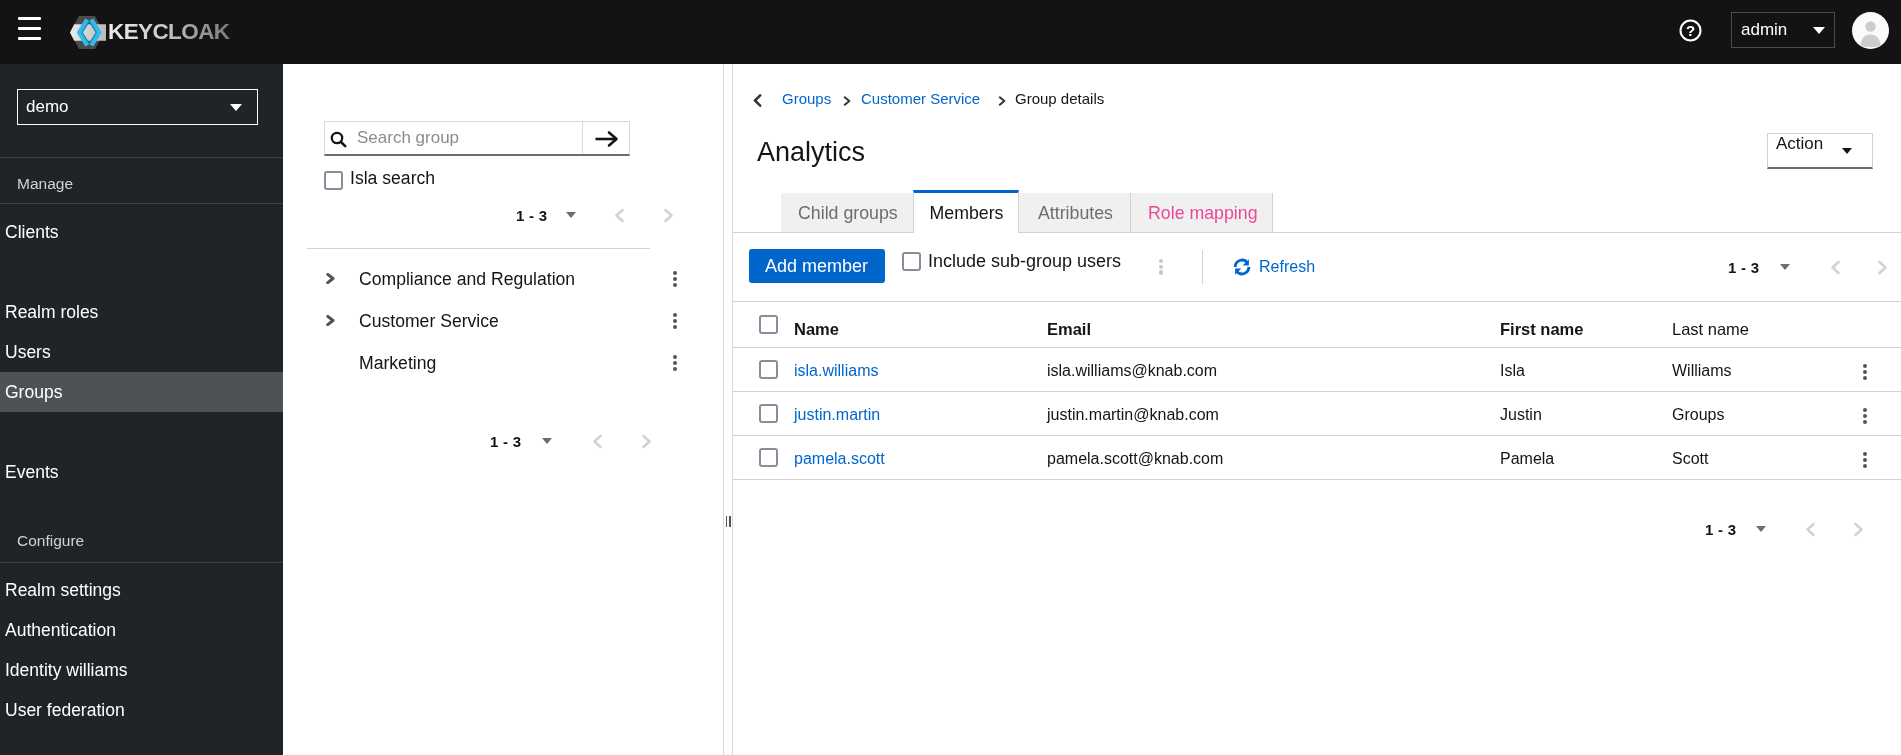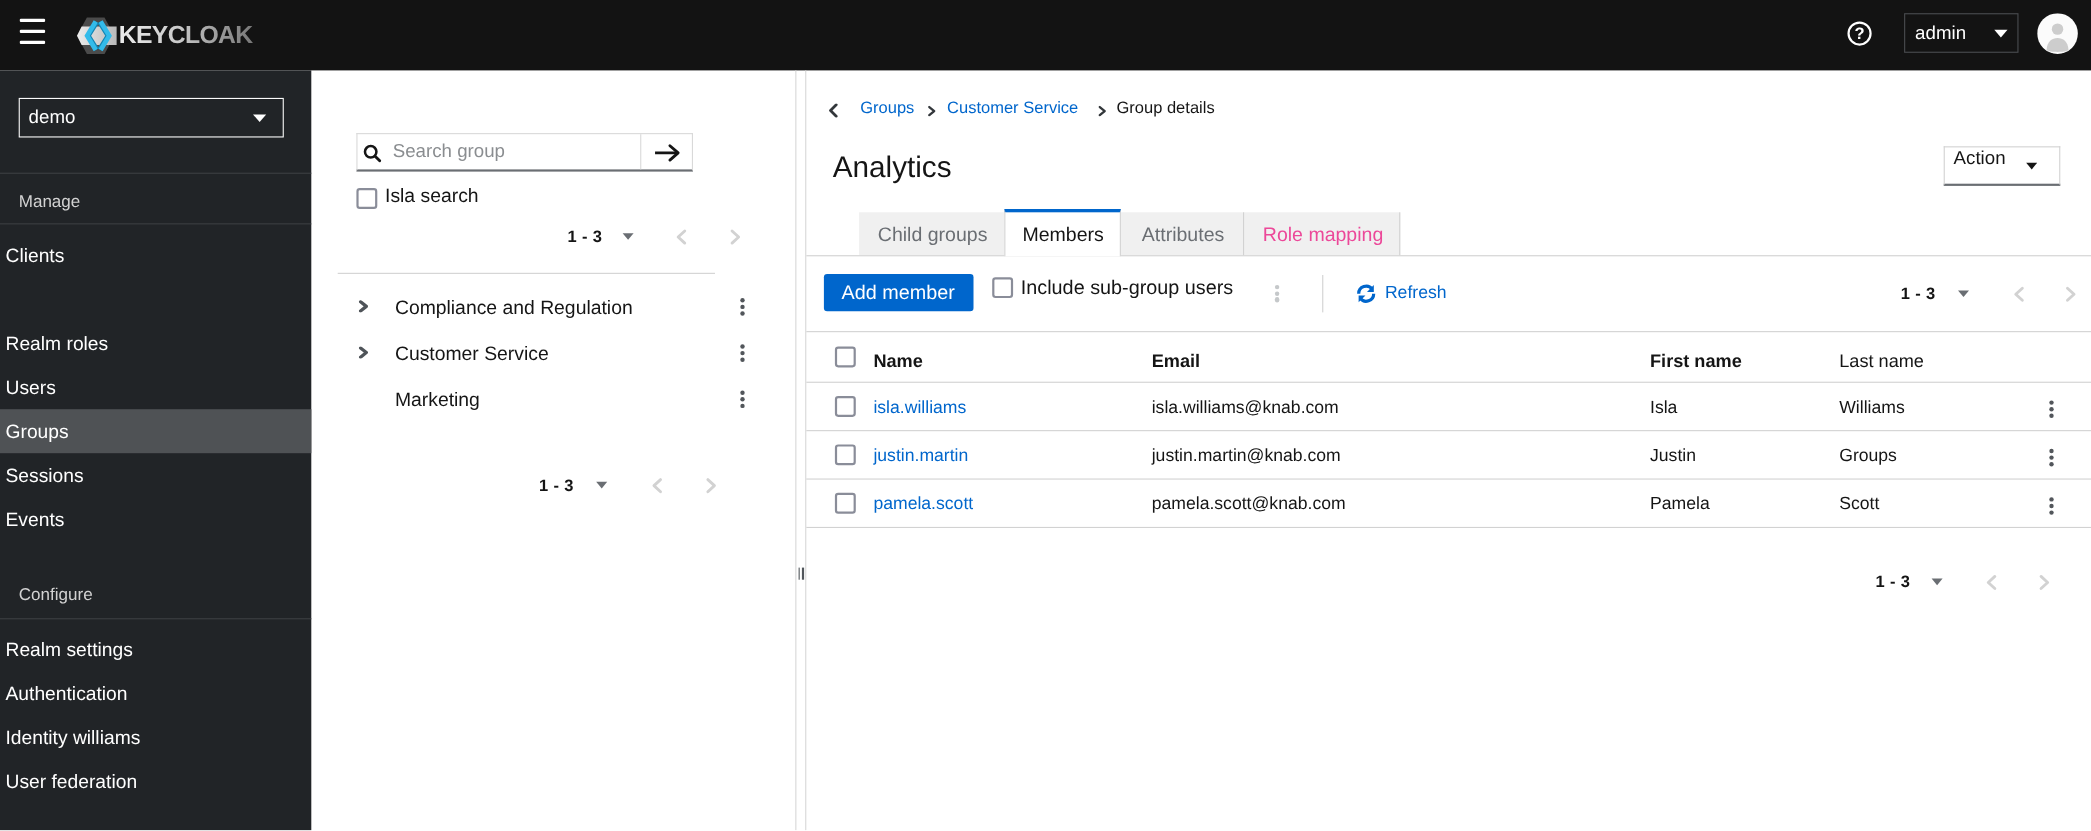--- a/index.html
+++ b/index.html
@@ -79,21 +79,20 @@
   <div class="abs vc" style="left:26px;top:89px;height:36px;color:#fff;font-size:17px">demo</div>
   <div class="caret" style="left:230px;top:104px;border-top-color:#fff;border-left-width:6.5px;border-right-width:6.5px;border-top-width:7px"></div>
 
   <div class="sdiv" style="top:157px"></div>
   <div class="navtitle" style="top:175px">Manage</div>
   <div class="sdiv" style="top:203px"></div>
   <div class="navitem" style="top:212px">Clients</div>
   <div class="navitem" style="top:332px">Users</div>
   <div class="navitem" style="top:292px">Realm roles</div>
   <div class="navitem" style="top:372px;background:#4f5255">Groups</div>
-  <div class="navitem" style="top:412px">Sessions</div>
   <div class="navitem" style="top:452px">Events</div>
 
   <div class="navtitle" style="top:532px">Configure</div>
   <div class="sdiv" style="top:561.5px"></div>
   <div class="navitem" style="top:570px">Realm settings</div>
   <div class="navitem" style="top:610px">Authentication</div>
   <div class="navitem" style="top:650px">Identity williams</div>
   <div class="navitem" style="top:690px">User federation</div>
 
   <div class="abs" style="left:324px;top:121px;width:306px;height:35px;box-sizing:border-box;border:1px solid #d9d9d9;border-bottom:2px solid #6a6e73"></div>

